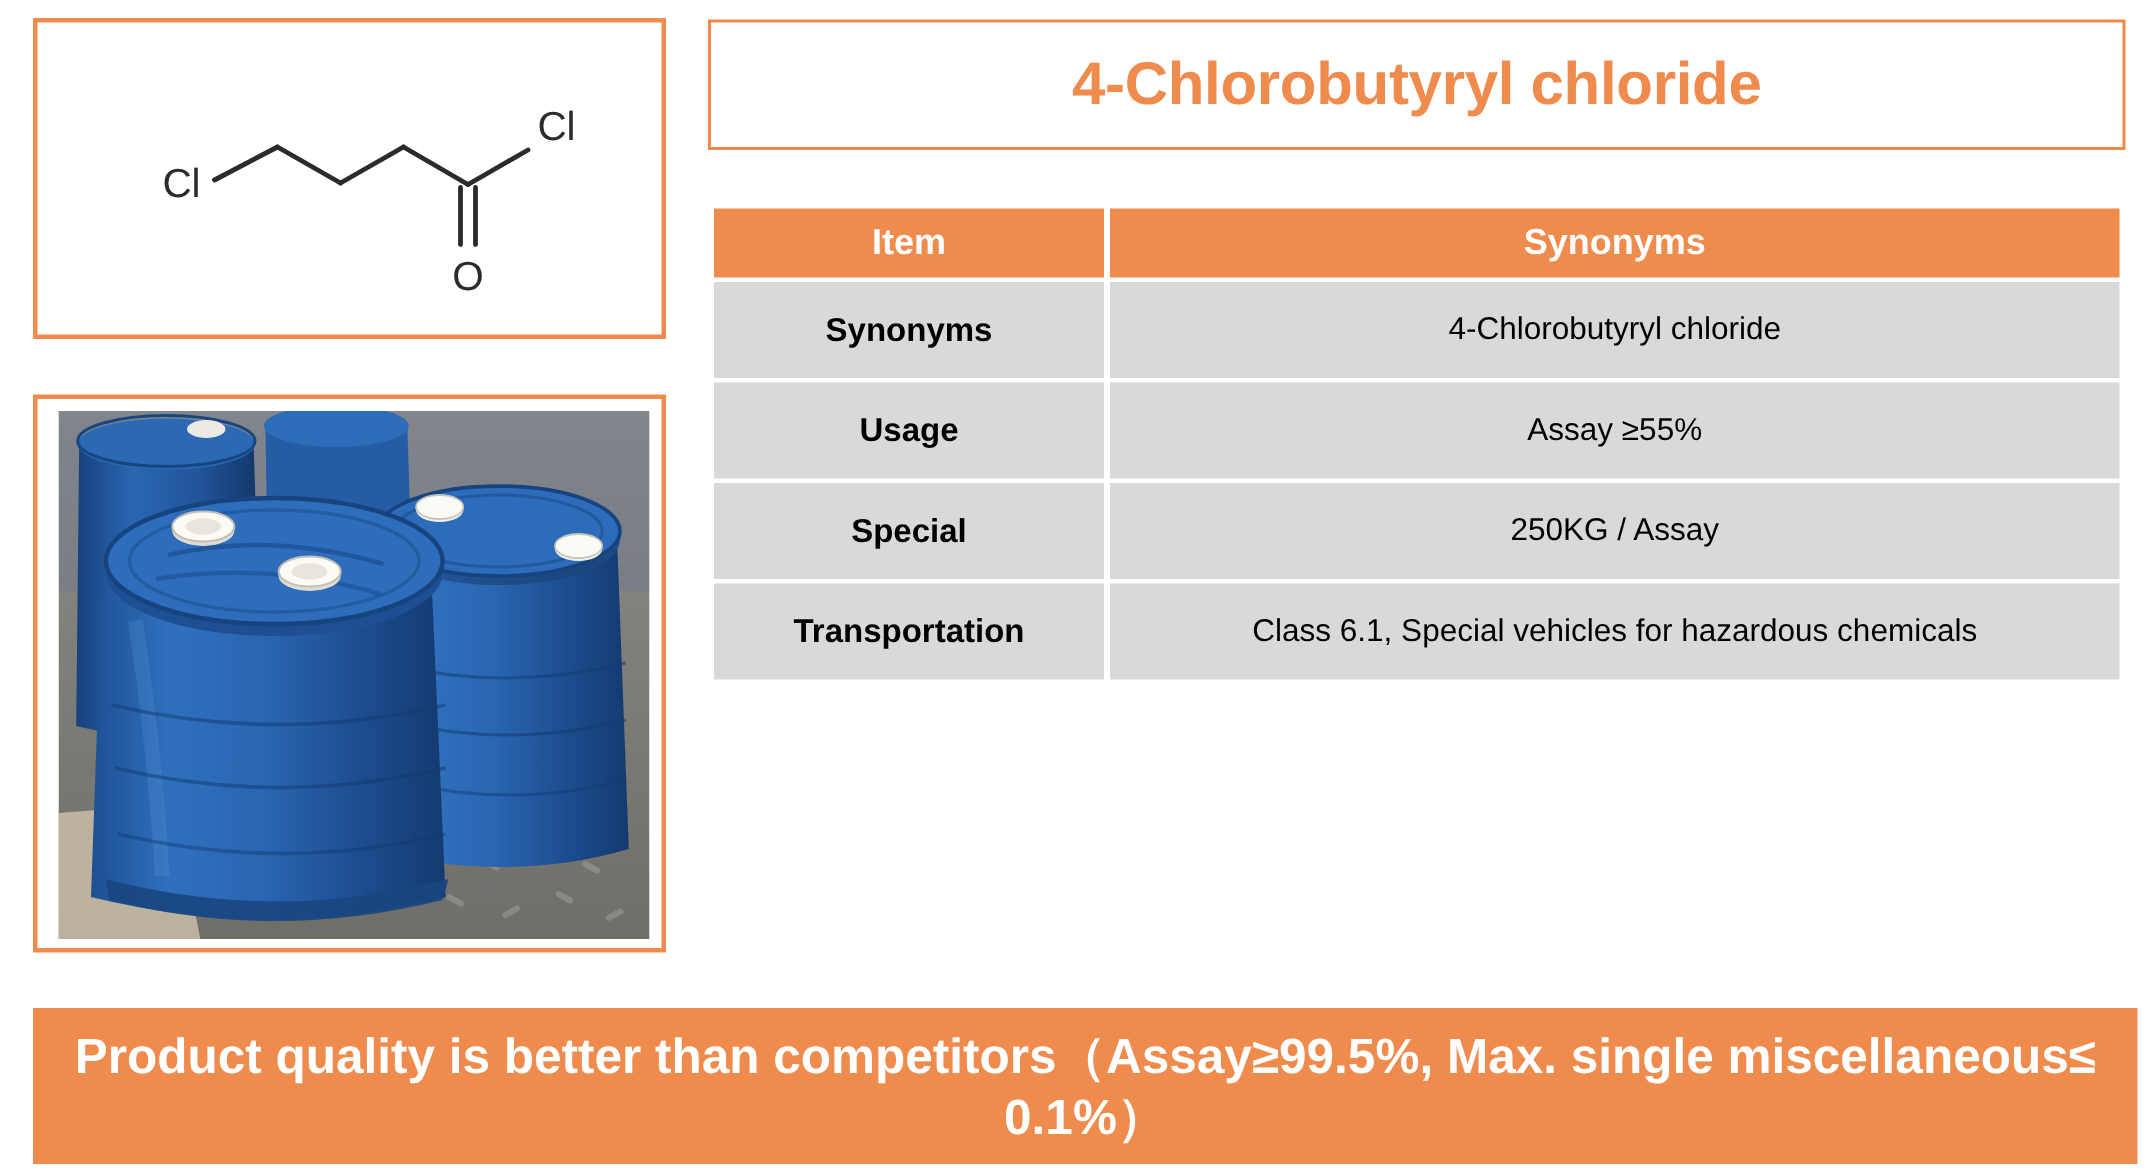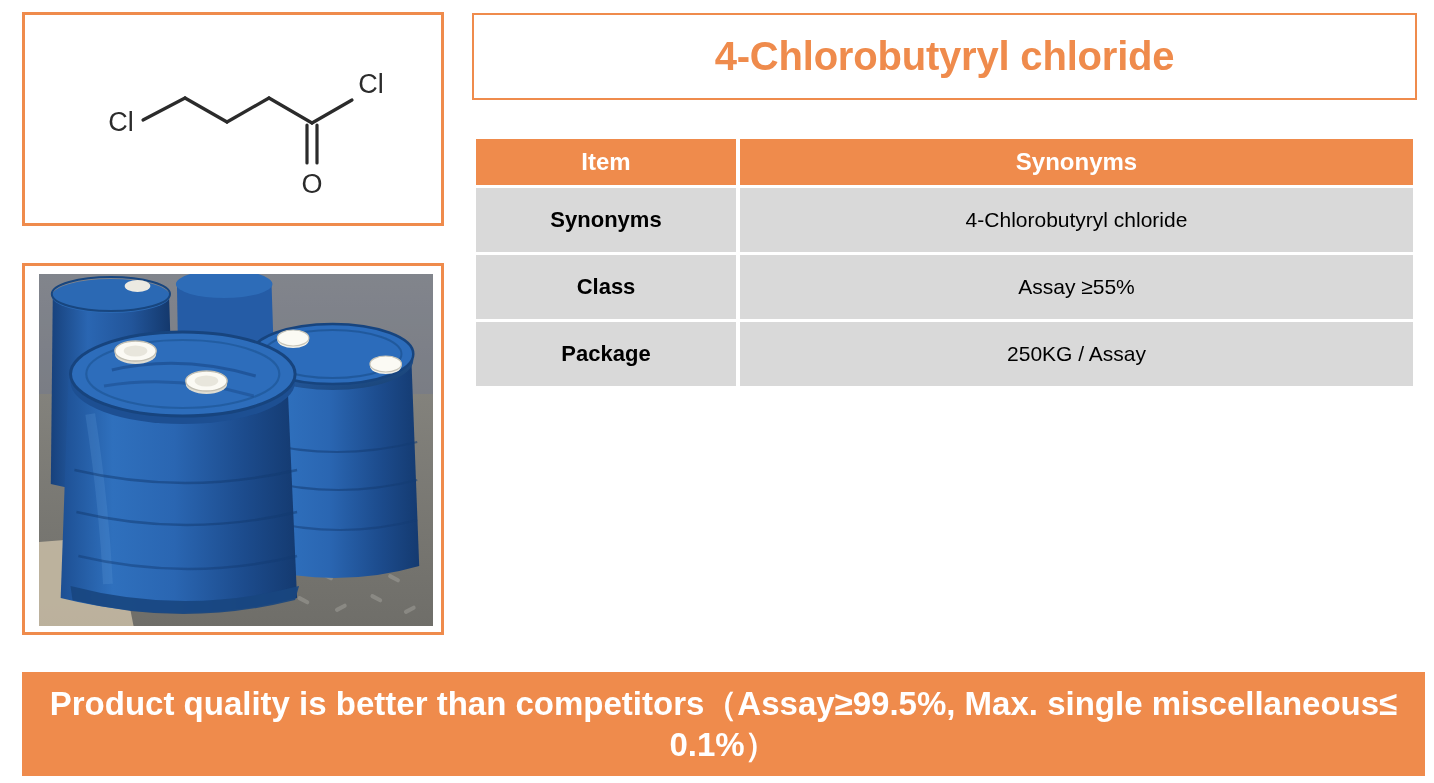--- a/index.html
+++ b/index.html
@@ -287,25 +287,29 @@
       <th>Item</th>
       <th>Synonyms</th>
     </tr>
   </thead>
   <tbody>
     <tr>
       <td class="item-cell">Synonyms</td>
       <td class="param-cell">4-Chlorobutyryl chloride</td>
     </tr>
     <tr>
-      <td class="item-cell">Class</td>
+      <td class="item-cell">Usage</td>
       <td class="param-cell">Assay ≥55%</td>
     </tr>
     <tr>
-      <td class="item-cell">Package</td>
+      <td class="item-cell">Special</td>
       <td class="param-cell">250KG / Assay</td>
+    </tr>
+    <tr>
+      <td class="item-cell">Transportation</td>
+      <td class="param-cell">Class 6.1, Special vehicles for hazardous chemicals</td>
     </tr>
   </tbody>
 </table>
 
 <div id="quality-banner">
   <span>Product quality is better than competitors（Assay≥99.5%, Max. single miscellaneous≤ 0.1%）</span>
 </div>
 
 </body></html>

